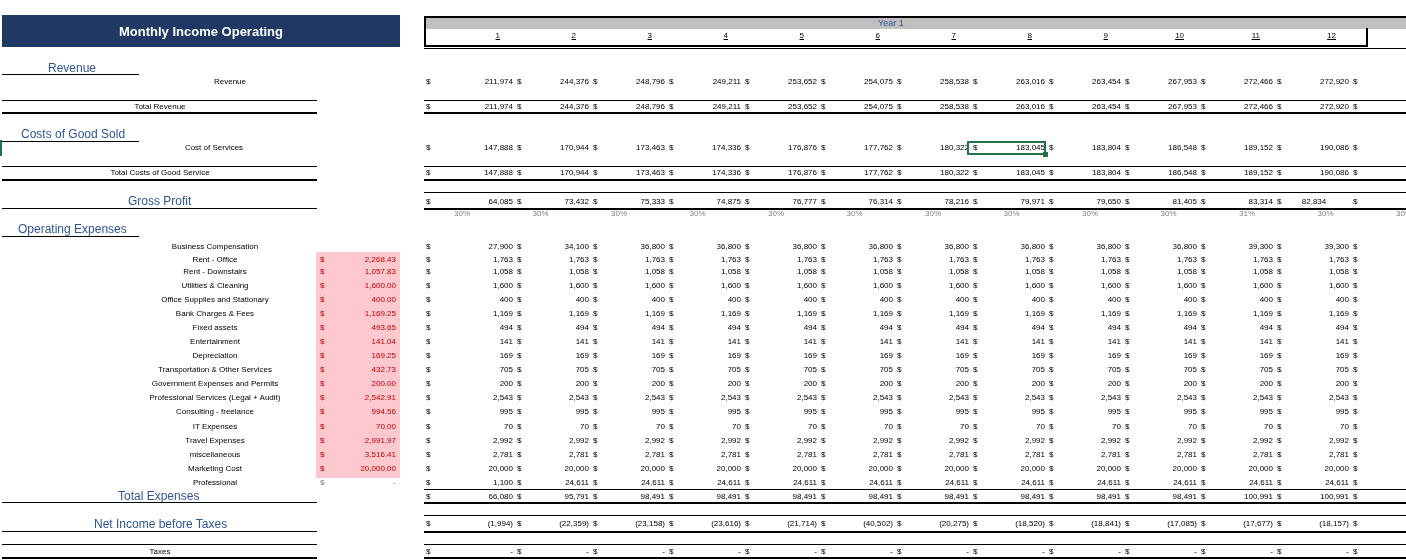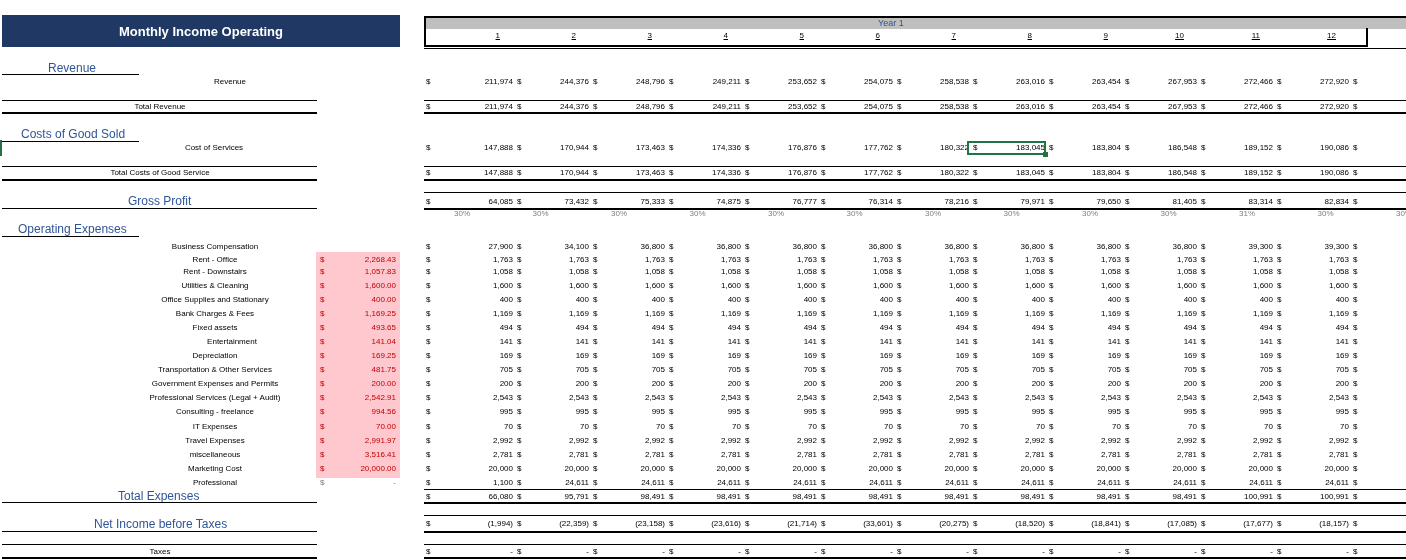--- a/index.html
+++ b/index.html
@@ -102,34 +102,34 @@
     <div class="abs lbl" style="left: 140px; width: 150px; top: 309px;">Bank Charges &amp; Fees</div>
     <div class="pink-row" style="top: 309px;">
       <span class="ps">$</span>
       <span class="pv">1,169.25</span>
     </div>
     <div class="abs lbl" style="left: 140px; width: 150px; top: 323px;">Fixed assets</div>
     <div class="pink-row" style="top: 323px;">
       <span class="ps">$</span>
       <span class="pv">493.65</span>
     </div>
-    <div class="abs lbl" style="left: 157px; width: 150px; top: 337px;">Entertainment</div>
+    <div class="abs lbl" style="left: 140px; width: 150px; top: 337px;">Entertainment</div>
     <div class="pink-row" style="top: 337px;">
       <span class="ps">$</span>
       <span class="pv">141.04</span>
     </div>
     <div class="abs lbl" style="left: 140px; width: 150px; top: 351px;">Depreciation</div>
     <div class="pink-row" style="top: 351px;">
       <span class="ps">$</span>
       <span class="pv">169.25</span>
     </div>
     <div class="abs lbl" style="left: 140px; width: 150px; top: 365px;">Transportation &amp; Other Services</div>
     <div class="pink-row" style="top: 365px;">
       <span class="ps">$</span>
-      <span class="pv">481.75</span>
+      <span class="pv">432.73</span>
     </div>
     <div class="abs lbl" style="left: 140px; width: 150px; top: 379px;">Government Expenses and Permits</div>
     <div class="pink-row" style="top: 379px;">
       <span class="ps">$</span>
       <span class="pv">200.00</span>
     </div>
     <div class="abs lbl" style="left: 140px; width: 150px; top: 393px;">Professional Services (Legal + Audit)</div>
     <div class="pink-row" style="top: 393px;">
       <span class="ps">$</span>
       <span class="pv">2,542.91</span>
@@ -304,21 +304,21 @@
     <span class="num" style="left: 899px; width: 70px; top: 197px;">78,216</span>
     <span class="dsign" style="left: 973px; top: 197px;">$</span>
     <span class="num" style="left: 975px; width: 70px; top: 197px;">79,971</span>
     <span class="dsign" style="left: 1049px; top: 197px;">$</span>
     <span class="num" style="left: 1051px; width: 70px; top: 197px;">79,650</span>
     <span class="dsign" style="left: 1125px; top: 197px;">$</span>
     <span class="num" style="left: 1127px; width: 70px; top: 197px;">81,405</span>
     <span class="dsign" style="left: 1201px; top: 197px;">$</span>
     <span class="num" style="left: 1203px; width: 70px; top: 197px;">83,314</span>
     <span class="dsign" style="left: 1277px; top: 197px;">$</span>
-    <span class="num" style="left: 1279px; width: 70px; top: 197px;">82,834</span>
+    <span class="num" style="left: 1279px; width: 70px; top: 197px; text-align: center;">82,834</span>
     <span class="dsign" style="left: 1353px; top: 197px;">$</span>
     <span class="pct" style="left: 454px; top: 209px;">30%</span>
     <span class="pct" style="left: 532.5px; top: 209px;">30%</span>
     <span class="pct" style="left: 611px; top: 209px;">30%</span>
     <span class="pct" style="left: 689.5px; top: 209px;">30%</span>
     <span class="pct" style="left: 768px; top: 209px;">30%</span>
     <span class="pct" style="left: 846.5px; top: 209px;">30%</span>
     <span class="pct" style="left: 925px; top: 209px;">30%</span>
     <span class="pct" style="left: 1003.5px; top: 209px;">30%</span>
     <span class="pct" style="left: 1082px; top: 209px;">30%</span>
@@ -805,21 +805,21 @@
     <span class="num" style="left: 443px; width: 70px; top: 519px;">(1,994)</span>
     <span class="dsign" style="left: 517px; top: 519px;">$</span>
     <span class="num" style="left: 519px; width: 70px; top: 519px;">(22,359)</span>
     <span class="dsign" style="left: 593px; top: 519px;">$</span>
     <span class="num" style="left: 595px; width: 70px; top: 519px;">(23,158)</span>
     <span class="dsign" style="left: 669px; top: 519px;">$</span>
     <span class="num" style="left: 671px; width: 70px; top: 519px;">(23,616)</span>
     <span class="dsign" style="left: 745px; top: 519px;">$</span>
     <span class="num" style="left: 747px; width: 70px; top: 519px;">(21,714)</span>
     <span class="dsign" style="left: 821px; top: 519px;">$</span>
-    <span class="num" style="left: 823px; width: 70px; top: 519px;">(33,601)</span>
+    <span class="num" style="left: 823px; width: 70px; top: 519px;">(40,502)</span>
     <span class="dsign" style="left: 897px; top: 519px;">$</span>
     <span class="num" style="left: 899px; width: 70px; top: 519px;">(20,275)</span>
     <span class="dsign" style="left: 973px; top: 519px;">$</span>
     <span class="num" style="left: 975px; width: 70px; top: 519px;">(18,520)</span>
     <span class="dsign" style="left: 1049px; top: 519px;">$</span>
     <span class="num" style="left: 1051px; width: 70px; top: 519px;">(18,841)</span>
     <span class="dsign" style="left: 1125px; top: 519px;">$</span>
     <span class="num" style="left: 1127px; width: 70px; top: 519px;">(17,085)</span>
     <span class="dsign" style="left: 1201px; top: 519px;">$</span>
     <span class="num" style="left: 1203px; width: 70px; top: 519px;">(17,677)</span>

